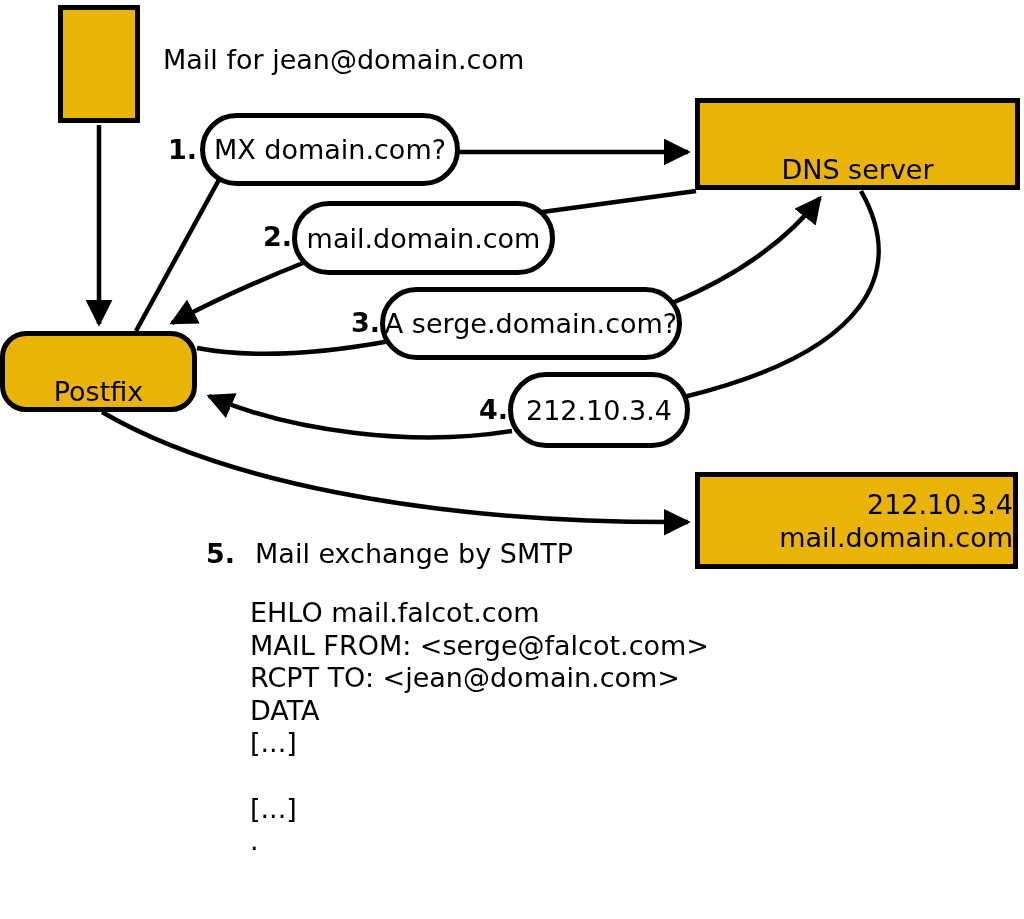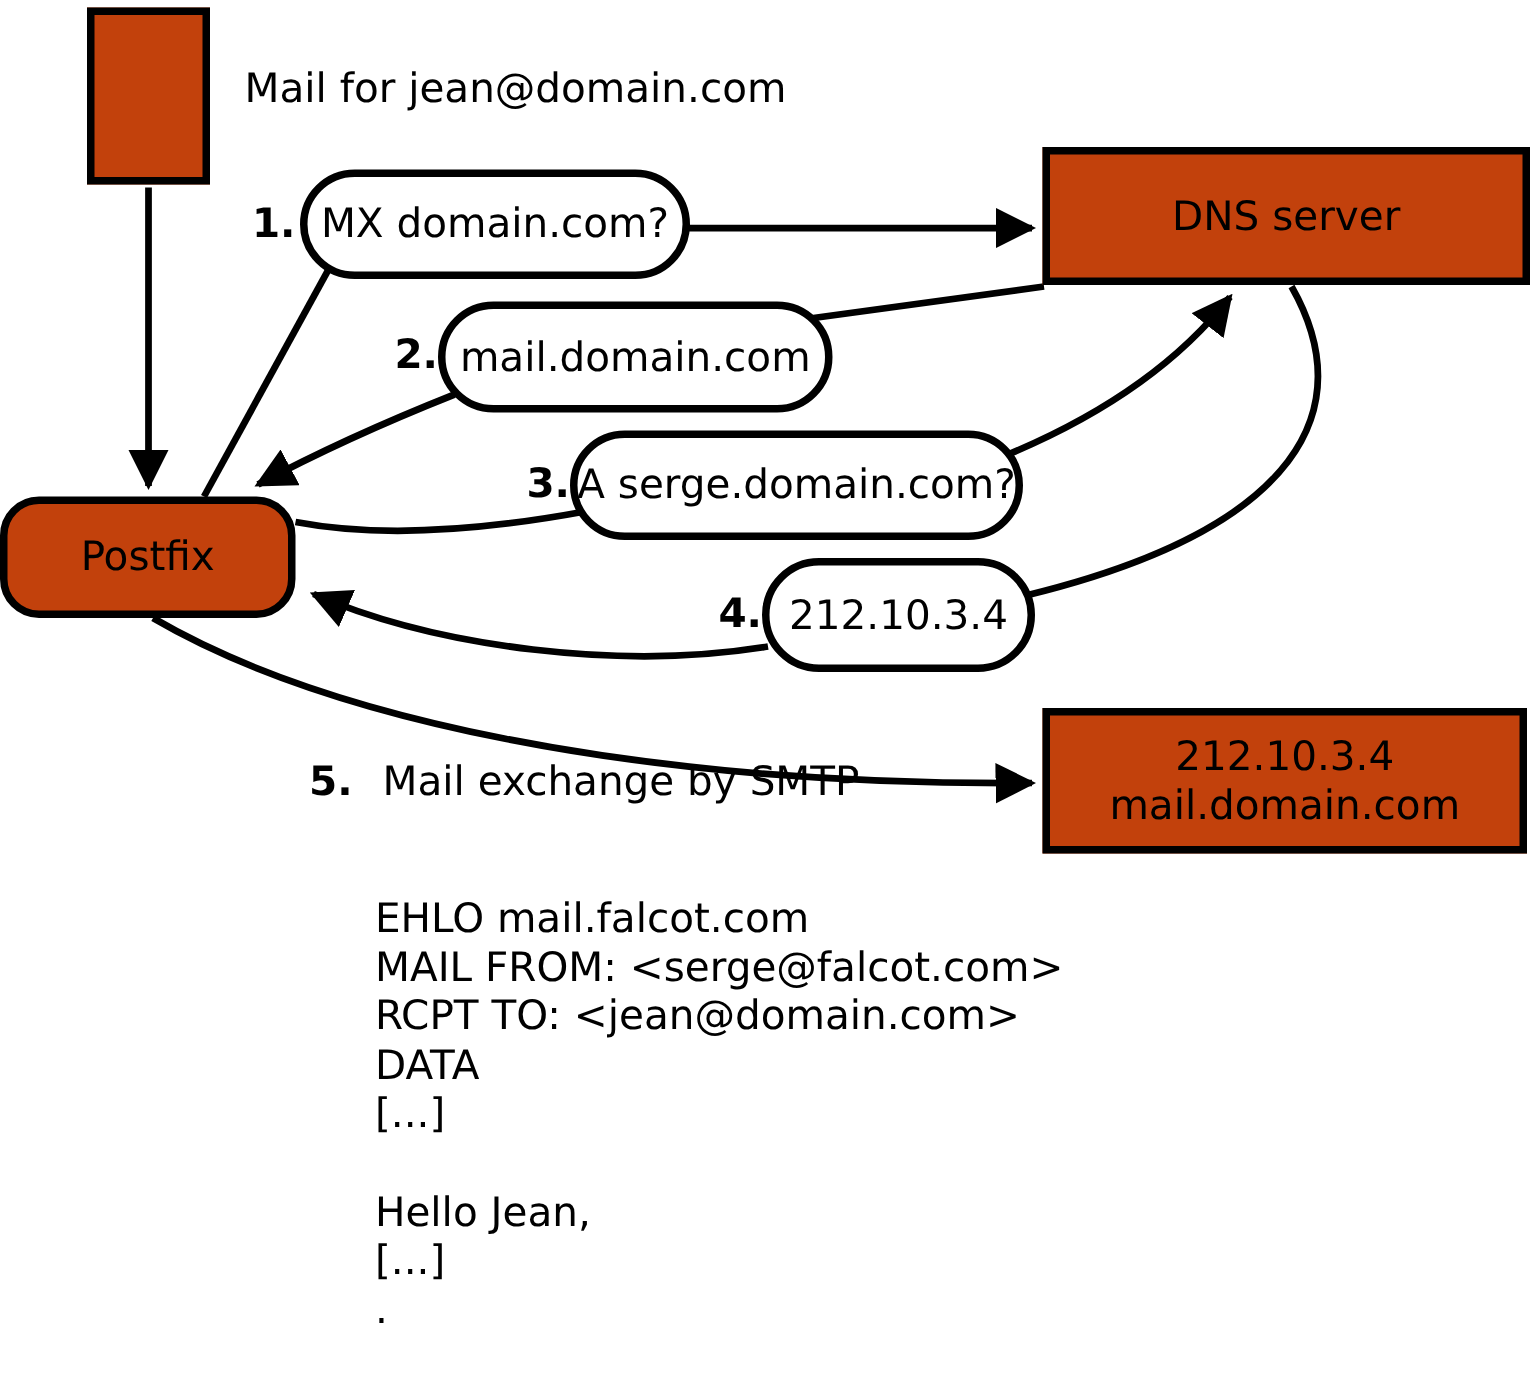--- a/index.html
+++ b/index.html
@@ -24,25 +24,25 @@
     z-index: 1;
   }
   .arrow {
     fill: none;
     stroke: #000000;
     stroke-width: 4.5;
   }
   .box {
     position: absolute;
     box-sizing: border-box;
-    background: #c2410c;
+    background: #eab308;
     border: 5px solid #000000;
     z-index: 2;
     display: flex;
-    align-items: center;
+    align-items: flex-end;
     justify-content: center;
     font-size: 27px;
     white-space: nowrap;
   }
   .pill {
     position: absolute;
     box-sizing: border-box;
     background: #ffffff;
     border: 5px solid #000000;
     border-radius: 40px;
@@ -80,21 +80,21 @@
     font-weight: bold;
     font-size: 27px;
   }
   .num1 { left: 157px; top: 134px; }
   .num2 { left: 252px; top: 221px; }
   .num3 { left: 340px; top: 307px; }
   .num4 { left: 468px; top: 394px; }
 
   .title-note { left: 163px; top: 44px; }
 
-  .step5 { left: 206px; top: 506px; text-align: right; }
+  .step5 { left: 206px; top: 538px; text-align: right; }
   .step5 .n5 { font-weight: bold; margin-right: 20px; }
 
   .smtp {
     position: absolute;
     left: 250px;
     top: 597px;
     z-index: 3;
     font-size: 27px;
   }
   .smtp-line {
@@ -167,18 +167,17 @@
     <span class="n5">5.</span><span>Mail exchange by SMTP</span>
   </div>
 
   <div class="smtp">
     <div class="smtp-line">EHLO mail.falcot.com</div>
     <div class="smtp-line">MAIL FROM: &lt;serge@falcot.com&gt;</div>
     <div class="smtp-line">RCPT TO: &lt;jean@domain.com&gt;</div>
     <div class="smtp-line">DATA</div>
     <div class="smtp-line">[...]</div>
     <div class="smtp-line"></div>
-    <div class="smtp-line">Hello Jean,</div>
     <div class="smtp-line">[...]</div>
     <div class="smtp-line">.</div>
   </div>
 
 </div>
 
 </body></html>

